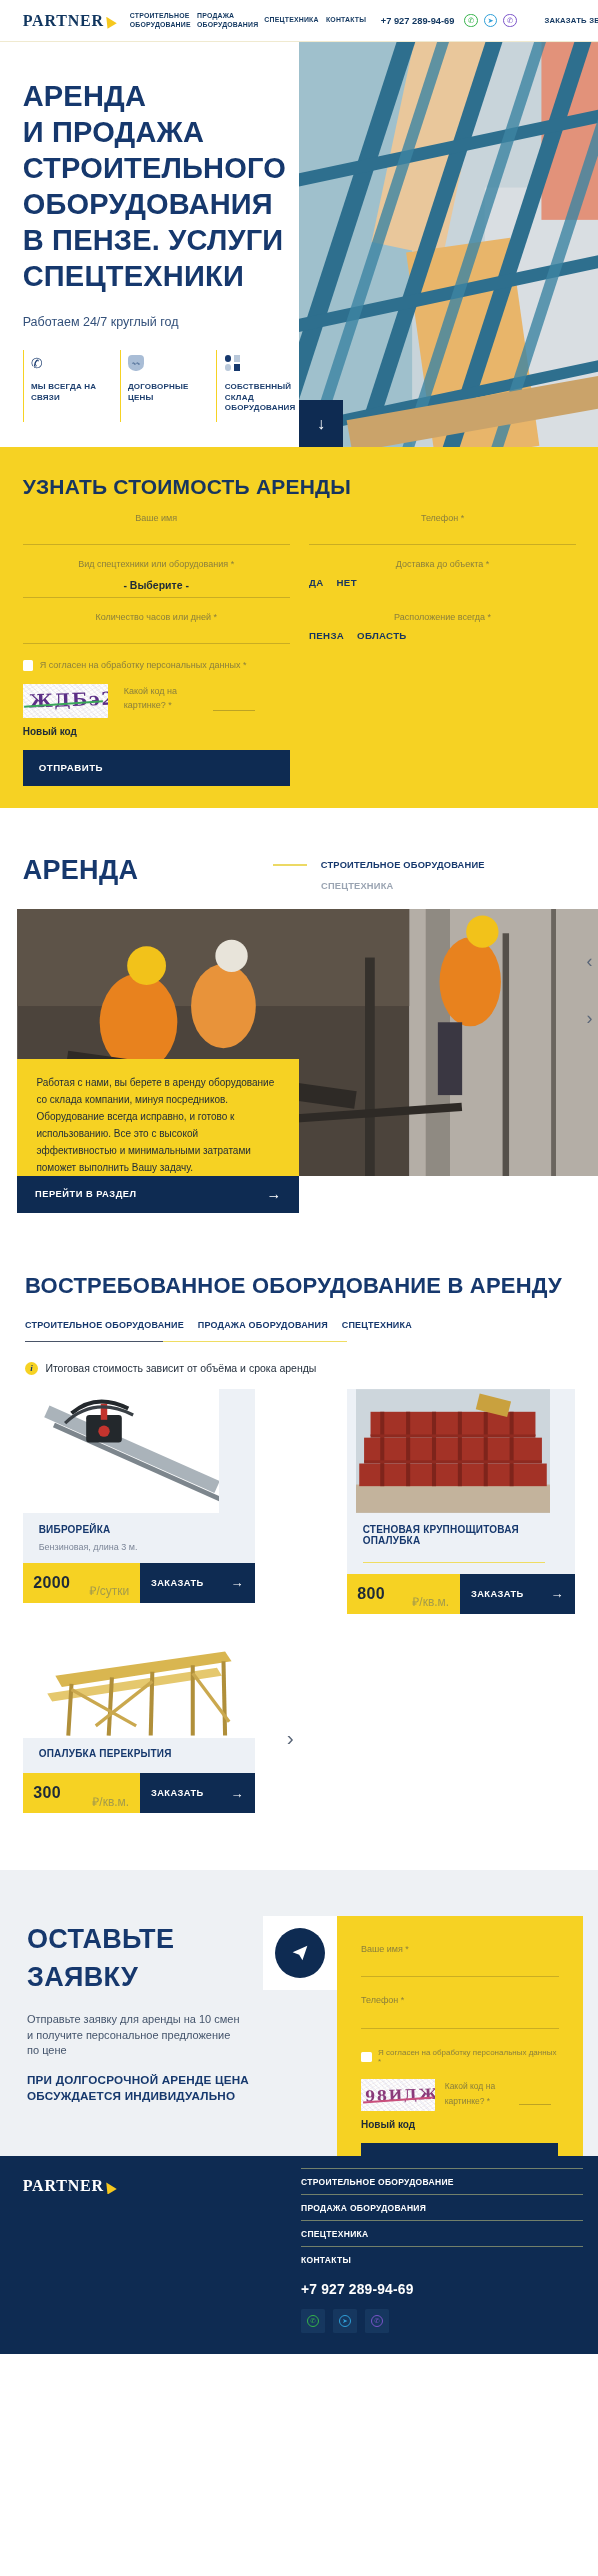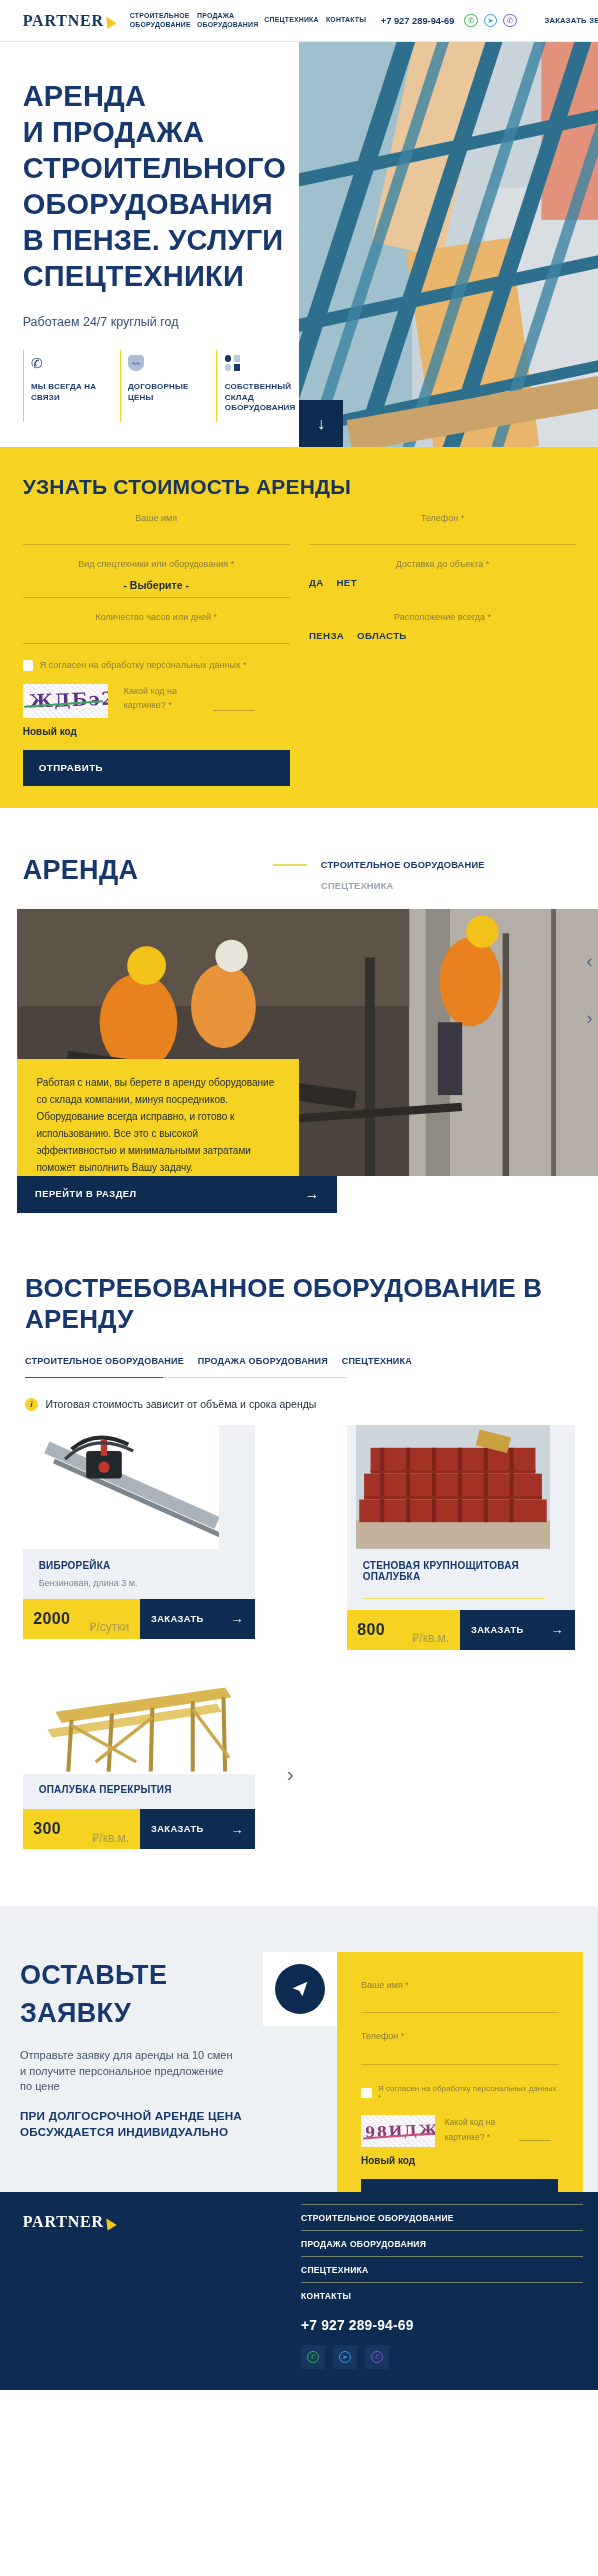--- a/index.html
+++ b/index.html
@@ -71,30 +71,30 @@
   .arenda-tabs { position:absolute; left:273px; top:52px; }
   .atab-row { display:flex; align-items:center; gap:13.8px; }
   .atab-dash { width:34px; height:1.6px; background:#ecd964; }
   .atab { font-size:9.3px; font-weight:bold; letter-spacing:0.2px; cursor:pointer; }
   .atab.active { color:#16386d; }
   .atab.muted { color:#9aa4b2; margin:10.5px 0 0 48px; }
   .carousel { position:relative; margin-top:22.7px; height:304px; }
   .car-photo { position:absolute; left:0; top:0; width:582px; height:267px; overflow:hidden; }
   .car-yellow { position:absolute; left:0; top:150px; width:282px; height:117px; background:#f6d223; padding:15.4px 19.4px; }
   .car-text { font-size:10px; line-height:17px; color:#1e2a38; }
-  .car-cta { position:absolute; left:0; top:267px; width:320px; height:37px; background:#0e2b52; color:#fff; display:flex; align-items:center; padding:0 18px; cursor:pointer; }
+  .car-cta { position:absolute; left:0; top:267px; width:282px; height:37px; background:#0e2b52; color:#fff; display:flex; align-items:center; padding:0 18px; cursor:pointer; }
   .car-cta-label { font-size:9.3px; font-weight:bold; letter-spacing:0.5px; }
   .car-cta-arrow { margin-left:auto; font-size:14.6px; }
   .car-nav { position:absolute; right:1.6px; width:16px; text-align:center; font-size:18px; color:#5a6678; cursor:pointer; }
   .car-prev { top:42px; }
   .car-next { top:99px; }
 
   
   .catalog { background:#fff; padding:14.6px 22.7px 57px; }
-  .cat-title { font-size:26px; font-weight:bold; color:#16386d; margin-left:2.4px; letter-spacing:0.2px; }
+  .cat-title { font-size:22px; font-weight:bold; color:#16386d; margin-left:2.4px; letter-spacing:0.2px; }
   .cat-tabs { display:flex; gap:13.8px; margin:21px 0 0 2.4px; }
   .cat-tab { font-size:9px; font-weight:bold; color:#16386d; letter-spacing:0.2px; cursor:pointer; }
   .cat-track { margin:11.3px 0 0 2.4px; width:322px; display:flex; }
   .cat-track .dark { width:138px; height:1.6px; background:#4a5568; }
   .cat-track .yellow { width:184px; height:1.6px; background:#efdd62; }
   .cat-note { display:flex; align-items:center; gap:7.3px; margin:19.4px 0 0 2.4px; }
   .info-dot { width:13px; height:13px; border-radius:50%; background:#f6d223; color:#16386d; font-family:"Liberation Serif", serif; font-style:italic; font-weight:bold; font-size:9px; display:flex; align-items:center; justify-content:center; }
   .note-text { font-size:10.5px; color:#1e2a38; }
   .cards { position:relative; margin-top:14.6px; display:grid; grid-template-columns:232px 228px; column-gap:92px; row-gap:31px; align-items:start; }
   .pcard { background:#edf1f6; }
@@ -109,21 +109,21 @@
   .price-val { font-size:16px; font-weight:bold; color:#1e2a38; letter-spacing:0.4px; }
   .price-unit { font-size:12px; color:#a59b4a;margin-top:16px; }
   .price-n { background:#0e2b52; flex:1; display:flex; align-items:center; justify-content:space-between; padding:0 11.3px; cursor:pointer; }
   .price-cta { font-size:9.3px; font-weight:bold; color:#fff; letter-spacing:0.4px; }
   .price-arr { color:#fff; font-size:13px; }
   .plist { margin-top:8px; }
   .plist-item { font-size:9.3px; color:#2a3a52; padding:7.3px 0 8px; border-bottom:0.8px solid #e8d24a; }
   .cards-next { position:absolute; left:264px; top:337px; font-size:21px; color:#5a6678; cursor:pointer; }
 
   
-  .request { position:relative; height:286px; background:#eef1f4; padding:50px 0 0 20px; }
+  .request { position:relative; height:286px; background:#eef1f4; padding:50px 0 0 27px; }
   .req-title { font-size:27px; line-height:38px; font-weight:bold; color:#16386d; white-space:pre-line; letter-spacing:0.3px; }
   .req-text { margin-top:16px; width:214px; font-size:11px; line-height:15.4px; color:#44546b; }
   .req-high { margin-top:13.8px; width:231px; font-size:11.7px; line-height:16px; font-weight:bold; color:#16386d; letter-spacing:0.2px; }
   .req-square { position:absolute; left:263px; top:46px; width:74px; height:74px; background:#fff; display:flex; align-items:center; justify-content:center; }
   .req-circle { width:50px; height:50px; border-radius:50%; background:#0e2b52; display:flex; align-items:center; justify-content:center; }
   .req-form { position:absolute; left:337px; top:46px; width:246px; height:302px; background:#f6d223; padding:27.5px 24px 0; }
   .req-form .qline { margin-top:22.7px; }
   .req-form .qlabel:first-child { margin-top:0; }
   .req-form .qlabel { margin-top:18px; }
   .req-form .consent { margin-top:19.4px; }

